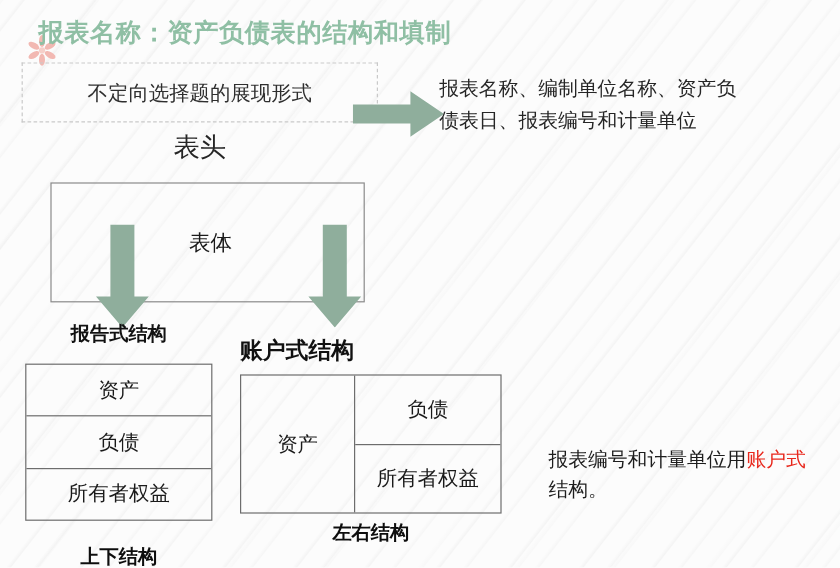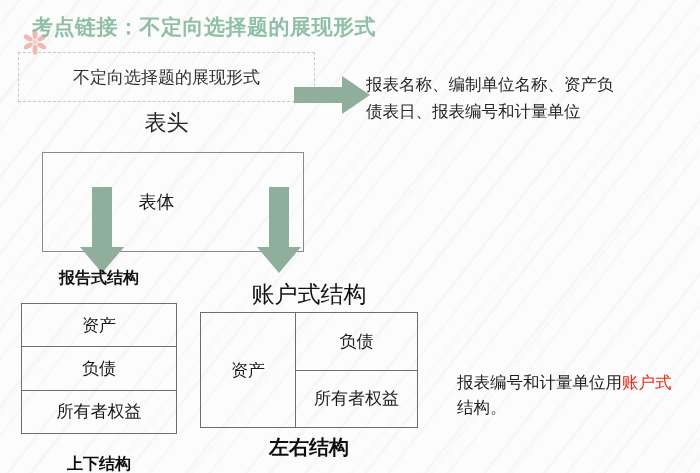--- a/index.html
+++ b/index.html
@@ -69,40 +69,41 @@
   }
 
   
   #right-arrow{
     position:absolute;left:294px;top:74px;
     width:76px;height:42px;
   }
 
   
   #desc{
-    position:absolute;left:366px;top:71px;
+    position:absolute;left:366px;top:60px;
     width:248px;
     font-size:16.5px;line-height:27px;color:#262626;
     font-family:"DejaVu Sans","Liberation Sans",sans-serif;
   }
 
   
   #body-box{
     position:absolute;left:42px;top:152px;
     width:262px;height:100px;
     border:1px solid #8a8a8a;
     box-sizing:border-box;
     background:transparent;
   }
   #body-label{
     position:absolute;left:42px;top:152px;
     width:229px;height:100px;
     display:flex;align-items:center;justify-content:center;
     font-size:18px;color:#1a1a1a;
     font-family:"DejaVu Serif","Liberation Serif",serif;
+    padding-left:19px;
   }
 
   
   .down-arrow{position:absolute;width:46px;height:86px;}
   #down-arrow-left{left:79px;top:187px;}
   #down-arrow-right{left:256px;top:187px;}
 
   
   #left-title{
     position:absolute;left:21px;top:268px;width:156px;
@@ -130,22 +131,22 @@
     position:absolute;left:21px;top:438px;width:156px;
     text-align:center;
     font-size:16px;font-weight:bold;color:#0d0d0d;
     font-family:"DejaVu Sans","Liberation Sans",sans-serif;
     margin-top:16px;
   }
 
   
   #right-title{
     position:absolute;left:200px;top:279px;width:218px;
-    text-align:center;
-    font-size:23px;font-weight:normal;color:#111;
+    text-align:left;
+    font-size:19px;font-weight:bold;color:#111;
     font-family:"DejaVu Serif","Liberation Serif",serif;
   }
   #right-table{
     position:absolute;left:200px;top:312px;
     width:218px;height:116px;
     border:1px solid #6d6d6d;
     box-sizing:border-box;
     display:flex;
   }
   #right-table .col-left{
@@ -165,21 +166,21 @@
     display:flex;align-items:center;justify-content:center;
     font-size:17px;color:#1a1a1a;
     font-family:"DejaVu Serif","Liberation Serif",serif;
     border-bottom:1px solid #6d6d6d;
     box-sizing:border-box;
   }
   #right-table .col-right .trow:last-child{border-bottom:none;}
   #right-foot{
     position:absolute;left:200px;top:434px;width:218px;
     text-align:center;
-    font-size:20px;font-weight:bold;color:#0d0d0d;
+    font-size:16px;font-weight:bold;color:#0d0d0d;
     font-family:"DejaVu Sans","Liberation Sans",sans-serif;
   }
 
   
   #conclusion{
     position:absolute;left:457px;top:370px;
     width:215px;
     font-size:16.5px;line-height:25px;color:#1d1d1d;
     font-family:"DejaVu Sans","Liberation Sans",sans-serif;
   }
@@ -195,21 +196,21 @@
       <ellipse cx="13" cy="5.2" rx="2.5" ry="5"></ellipse>
       <ellipse cx="13" cy="20.8" rx="2.5" ry="5"></ellipse>
       <ellipse cx="13" cy="5.2" rx="2.5" ry="5" transform="rotate(60 13 13)"></ellipse>
       <ellipse cx="13" cy="20.8" rx="2.5" ry="5" transform="rotate(60 13 13)"></ellipse>
       <ellipse cx="13" cy="5.2" rx="2.5" ry="5" transform="rotate(120 13 13)"></ellipse>
       <ellipse cx="13" cy="20.8" rx="2.5" ry="5" transform="rotate(120 13 13)"></ellipse>
       <circle cx="13" cy="13" r="2.6" fill="#f6cfc9"></circle>
     </g>
   </svg>
 
-  <div id="title">考点链接：不定向选择题的展现形式</div>
+  <div id="title">报表名称：资产负债表的结构和填制</div>
 
   <div id="dashed-box"></div>
   <div id="dashed-label">不定向选择题的展现形式</div>
 
   <div id="head-label">表头</div>
 
   <svg id="right-arrow" viewBox="0 0 76 42" aria-hidden="true">
     <polygon points="0,13 48,13 48,2 76,21 48,40 48,29 0,29" fill="#8fae9c"></polygon>
   </svg>
 

